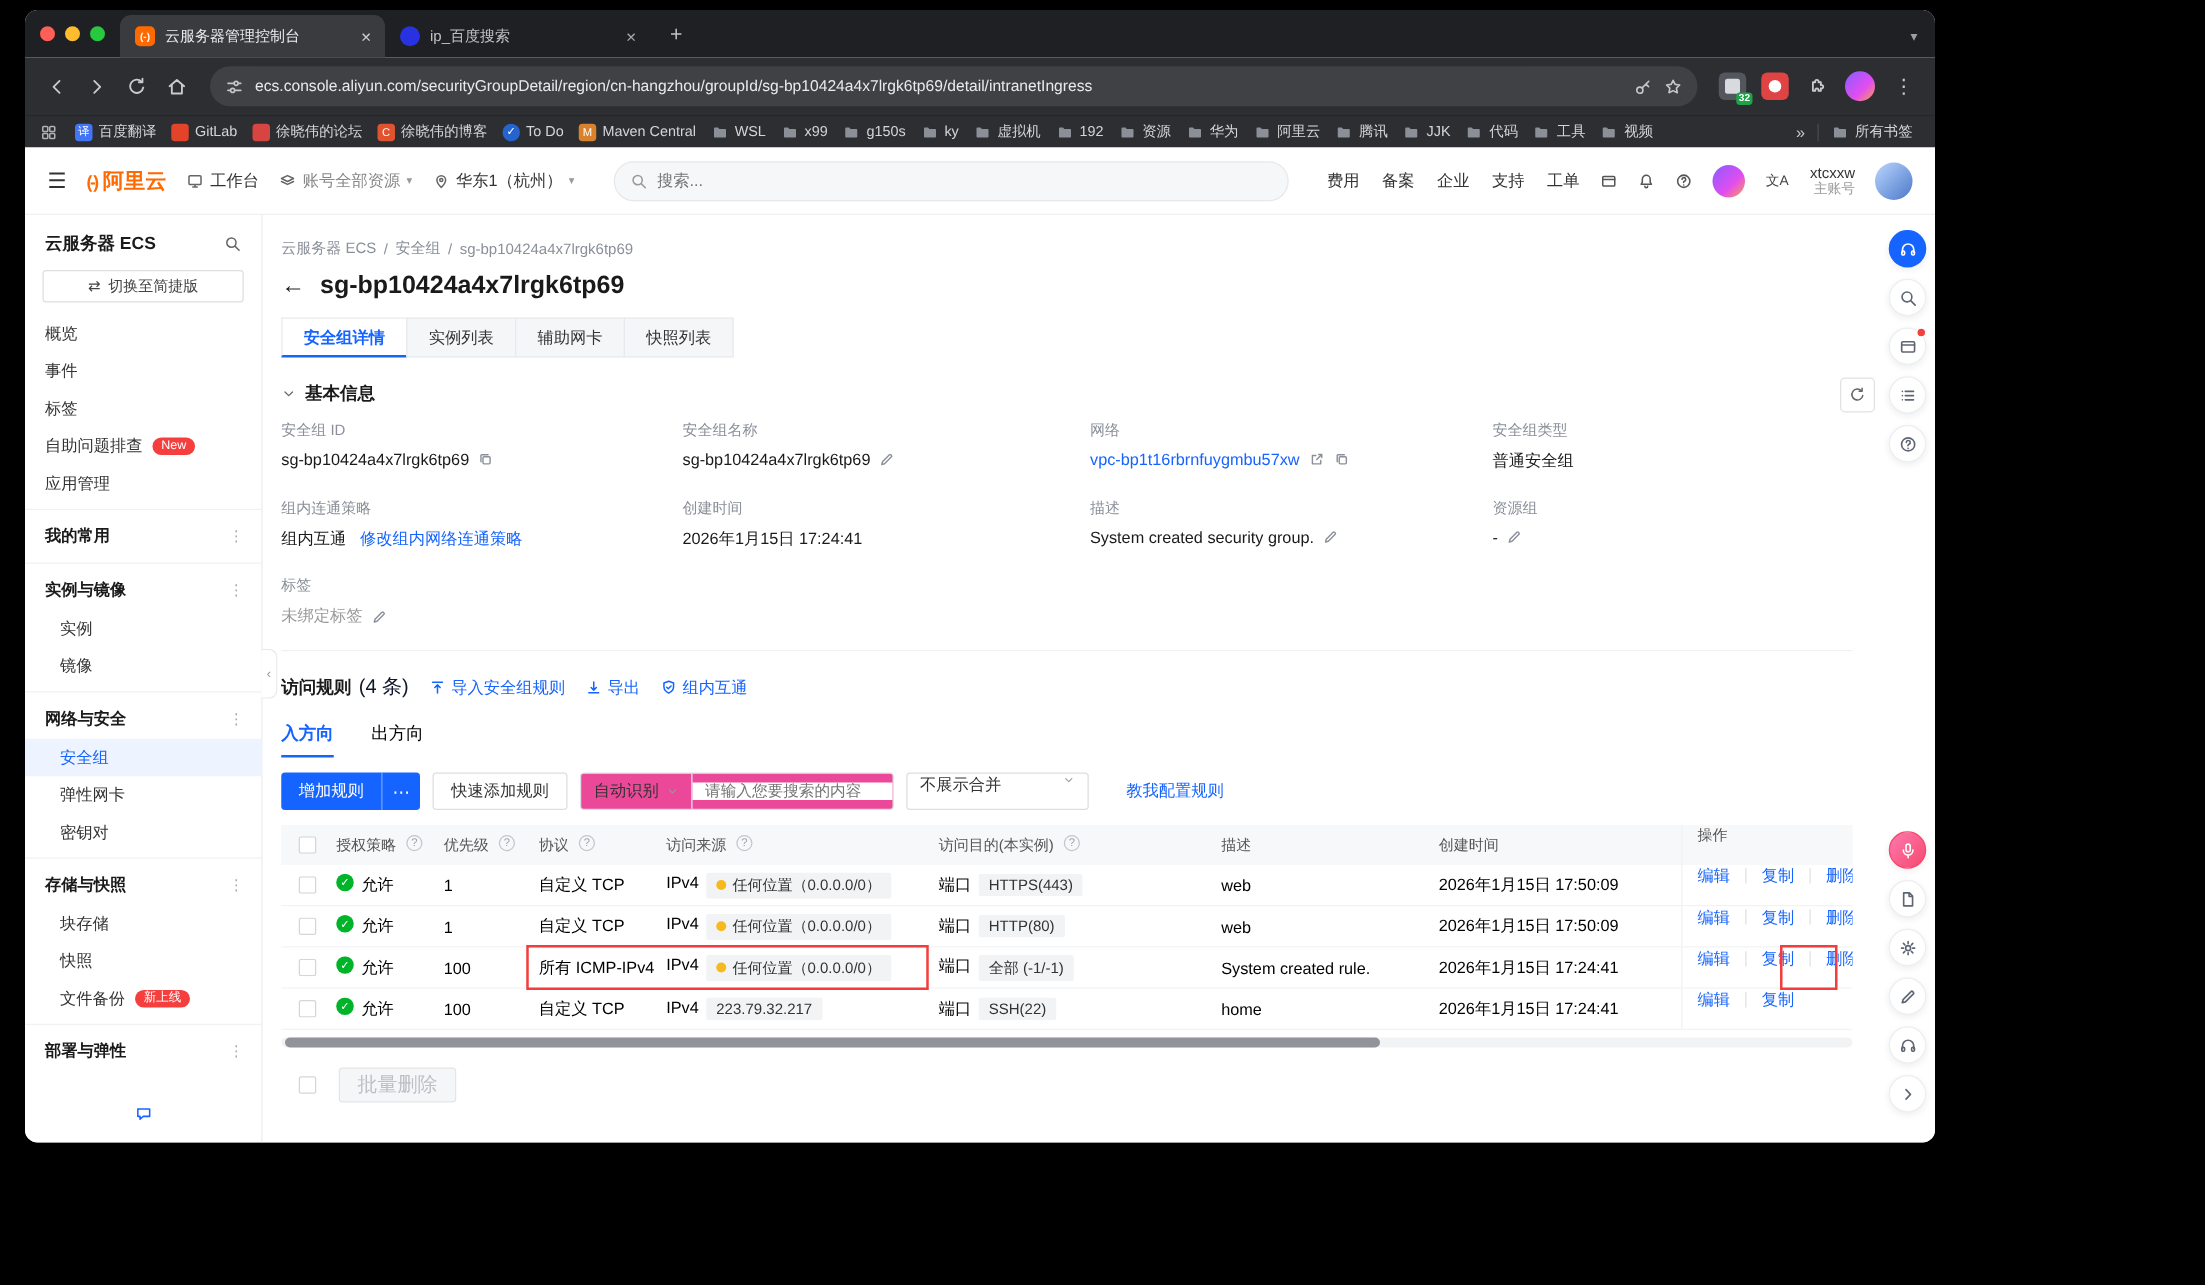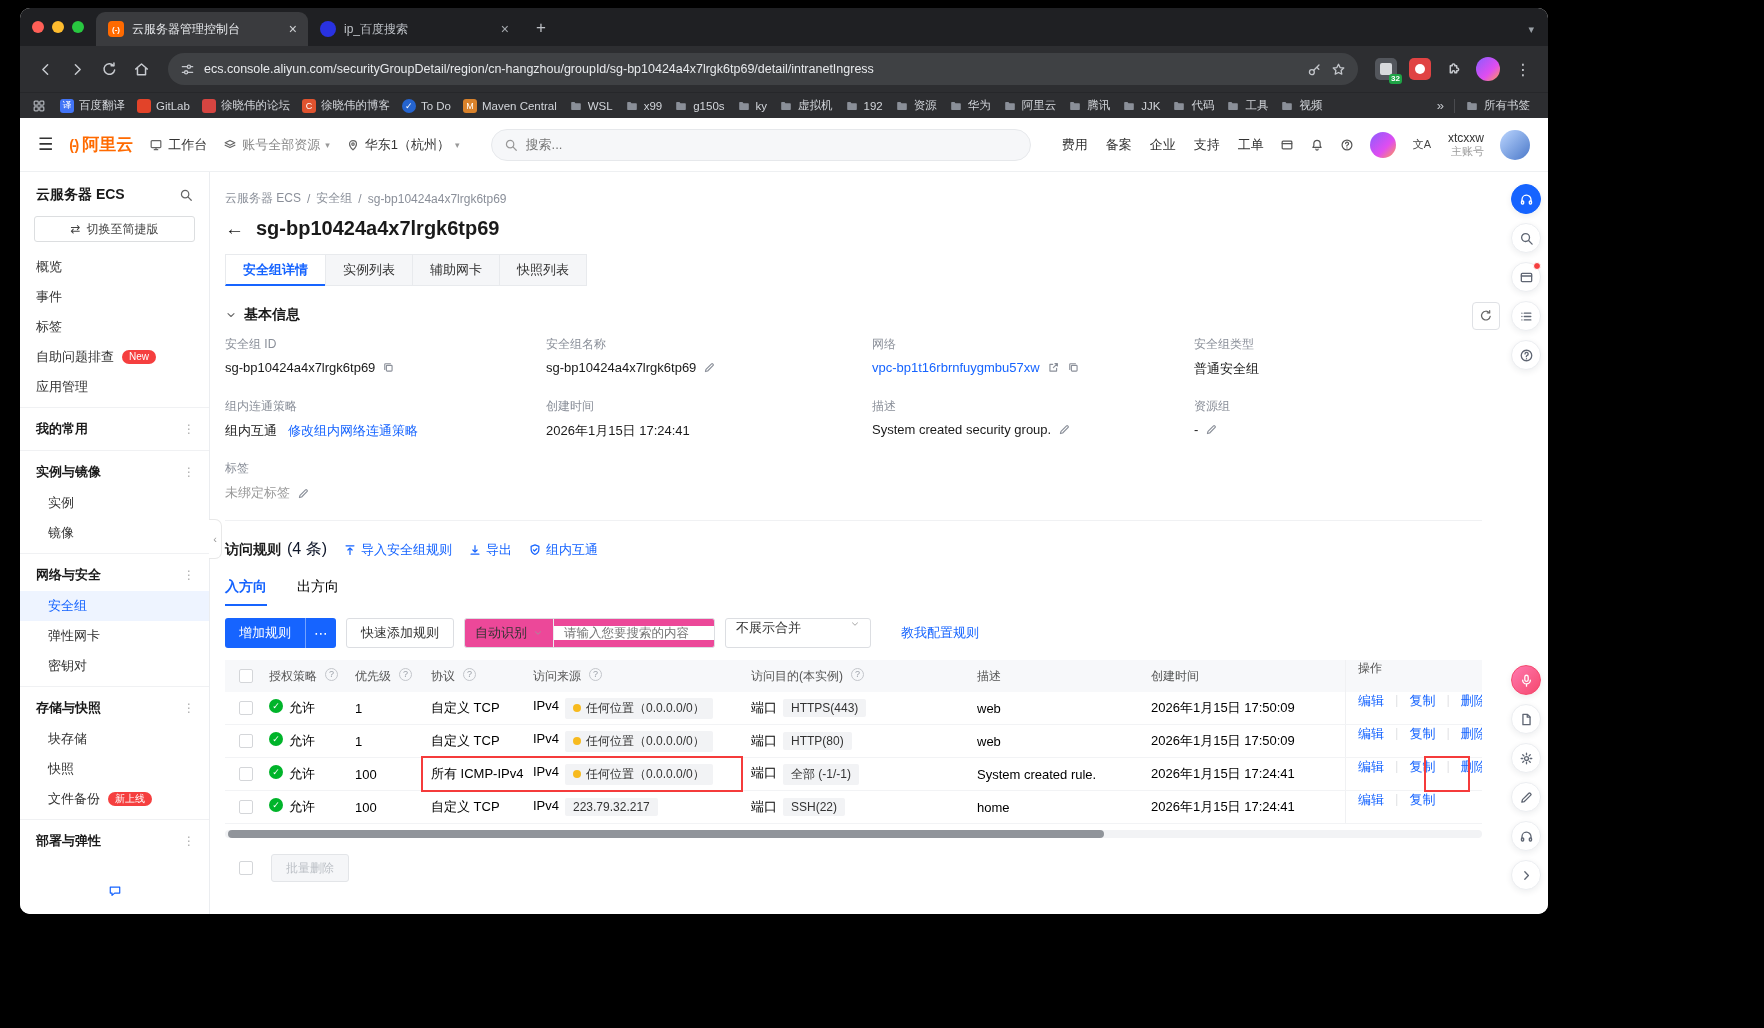--- a/index.html
+++ b/index.html
@@ -132,21 +132,21 @@
 .cb{width:14px;height:14px;border:1px solid #d4d6d9;border-radius:2px;background:#fff;flex:none}
 .ok{width:14px;height:14px;border-radius:50%;background:#00b42a;color:#fff;display:flex;align-items:center;justify-content:center;font-size:9px;flex:none}
 .chip{background:#f2f3f5;border-radius:2px;padding:2px 8px;font-size:12px;color:#333;display:flex;align-items:center;gap:5px;white-space:nowrap}
 .dot-warn{width:8px;height:8px;border-radius:50%;background:#f7ba1e;flex:none}
 .op-link{color:#1664ff;font-size:13px;text-decoration:none}
 .op-sep{color:#e3e4e6;margin:0 5px}
 .qm{width:13px;height:13px;border-radius:50%;border:1px solid #c3c6cb;color:#9aa0a8;font-size:9px;display:inline-flex;align-items:center;justify-content:center;margin-left:2px;flex:none}
 .hscroll{width:1257px;height:8px;background:#f2f3f5;border-radius:4px;margin-top:6px;position:relative}
 .hthumb{position:absolute;left:3px;top:0;height:8px;width:876px;background:#90949a;border-radius:4px}
 .batchrow{display:flex;align-items:center;gap:18px;margin-top:16px;padding-left:14px}
-.btn-disabled{height:28px;padding:0 14px;background:#f5f6f8;border:1px solid #e3e5e8;color:#bcc0c6;font-size:12px;border-radius:3px;display:flex;align-items:center}
+.btn-disabled{height:28px;padding:0 14px;background:#f5f6f8;border:1px solid #e3e5e8;color:#bcc0c6;font-size:16px;border-radius:3px;display:flex;align-items:center}
 .redbox{position:absolute;border:2px solid #f53b3b;z-index:4;pointer-events:none}
 
 .rail{position:absolute;right:7px;top:12px;display:flex;flex-direction:column;align-items:center;gap:9px;z-index:5}
 .rail2{position:absolute;right:7px;bottom:24px;display:flex;flex-direction:column;align-items:center;gap:9px;z-index:5}
 .rail-ic{width:30px;height:30px;border-radius:50%;background:#fff;border:1px solid #eceef1;box-shadow:0 2px 6px rgba(31,38,55,.08);display:flex;align-items:center;justify-content:center;color:#5f6673;position:relative}
 .rail-ic .ic{width:15px;height:15px}
 .rail-ic.primary{background:#1664ff;color:#fff;border-color:#1664ff}
 .rail-ic.pink{background:linear-gradient(135deg,#ff7ab0,#f5486e);color:#fff;border-color:#f5486e}
 .notif{position:absolute;top:-1px;right:-1px;width:8px;height:8px;background:#f53f3f;border-radius:50%;border:1px solid #fff}
 .ic{display:inline-flex;width:14px;height:14px;font-style:normal;flex:none;align-items:center;justify-content:center}

